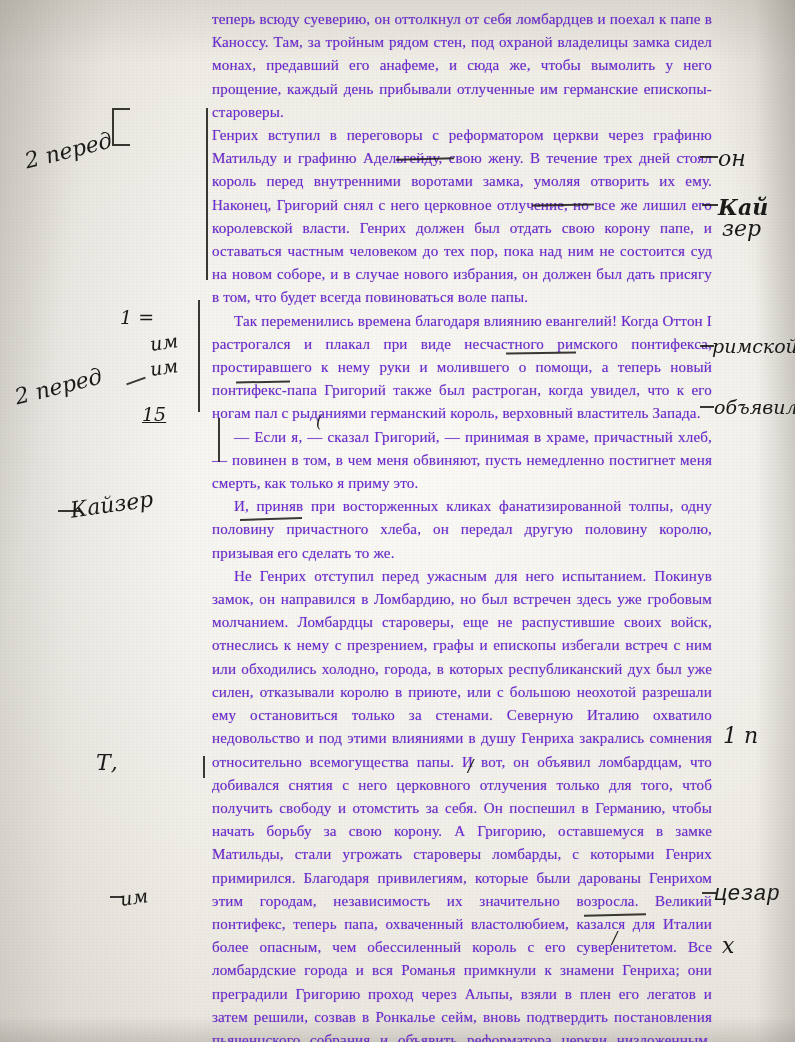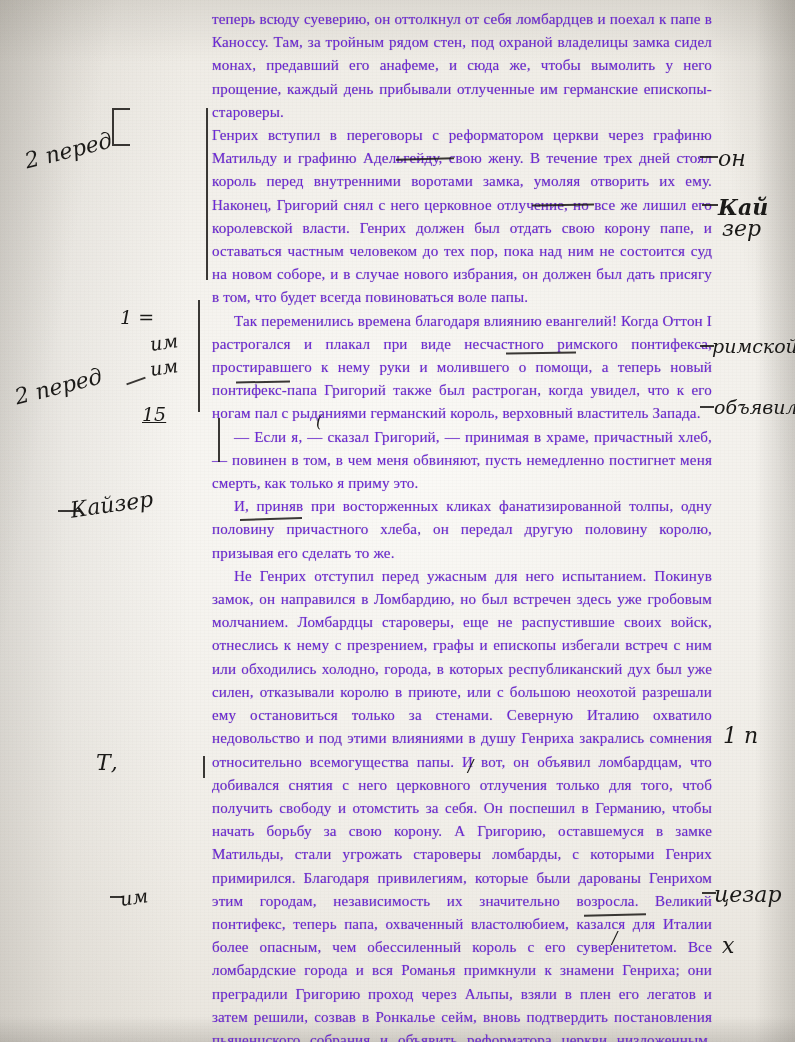--- a/index.html
+++ b/index.html
@@ -154,21 +154,21 @@
   <div class="hline" style="left:58px; top:510px; width:22px;"></div>
   <div class="hline" style="left:110px; top:896px; width:14px;"></div>
   <div class="hline" style="left:126px; top:380px; width:20px; transform:rotate(-20deg);"></div>
 
   <div class="ink lg" style="left:718px; top:148px;">он</div>
   <div class="ink lg" style="left:718px; top:196px;font-weight:bold;">Кай</div>
   <div class="ink lg" style="left:722px; top:218px;">зер</div>
   <div class="ink md" style="left:712px; top:337px;">римской</div>
   <div class="ink md" style="left:714px; top:398px;">объявил</div>
   <div class="ink lg" style="left:692px; top:725px;margin-left:31px;">1 п</div>
-  <div class="ink lg" style="left:714px; top:884px;">цезар</div>
+  <div class="ink lg" style="left:714px; top:884px;font-family:Liberation Mono, monospace;">цезар</div>
   <div class="ink lg" style="left:722px; top:935px;">х</div>
 
   <div class="hline" style="left:700px; top:156px; width:18px;"></div>
   <div class="hline" style="left:702px; top:204px; width:16px;"></div>
   <div class="hline" style="left:700px; top:345px; width:14px;"></div>
   <div class="hline" style="left:700px; top:406px; width:14px;"></div>
   <div class="hline" style="left:702px; top:892px; width:14px;"></div>
 
   <div class="ink sm" style="left:316px; top:414px;">(</div>
   <div class="ink sm" style="left:468px; top:758px;">/</div>

